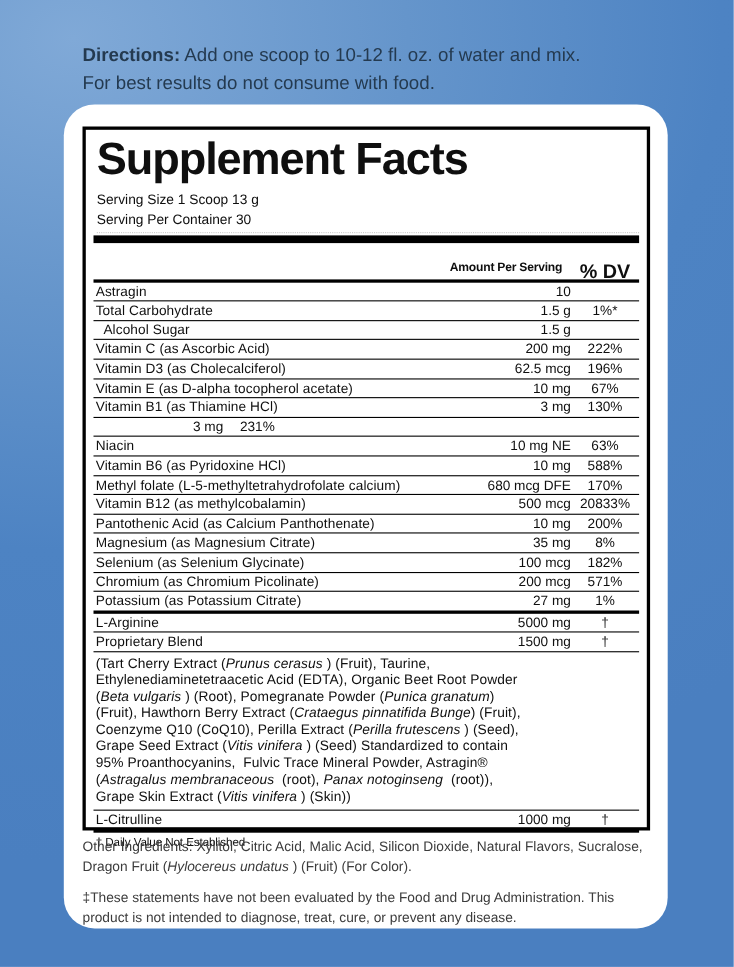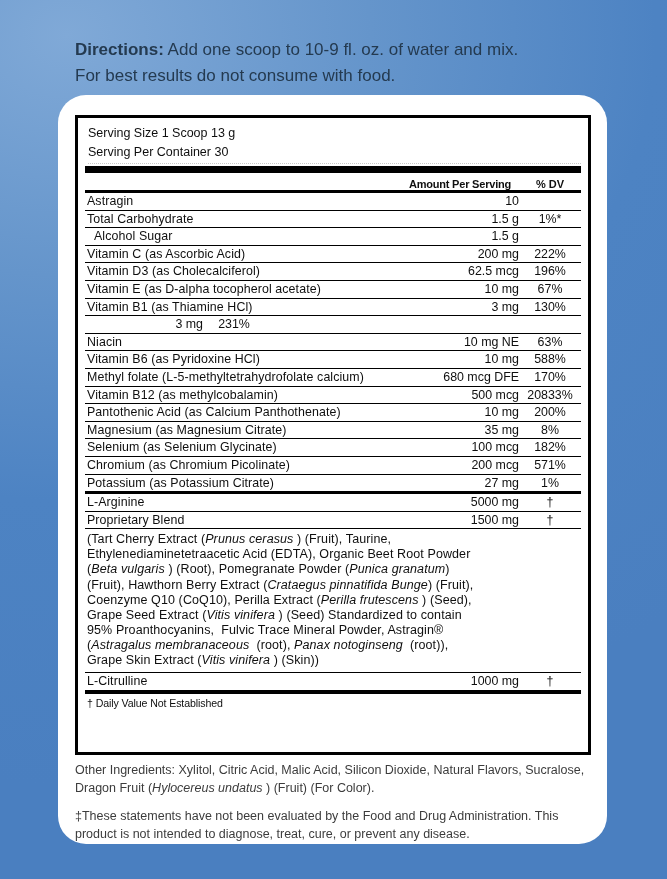--- a/index.html
+++ b/index.html
@@ -22,23 +22,23 @@
     border:3px solid #000;box-sizing:border-box;padding:0 7px;
     color:#0f0f0f;
   }
   .sf-title{
     font-size:41px;font-weight:700;letter-spacing:-1px;line-height:1.04;
     margin:5px 0 0 3px;white-space:nowrap;
   }
   .serv{font-size:12.5px;margin:8px 0 0 3px;}
   .serv2{margin-top:5px;padding-bottom:4px;border-bottom:1px dotted #c9c9c9;}
   .bar-xthick{height:7px;background:#000;margin-top:2px;}
-  .hdr-row{display:flex;align-items:flex-end;height:17px;justify-content:flex-end;}
+  .hdr-row{display:flex;align-items:flex-start;height:17px;justify-content:flex-end;margin-top:16px;}
   .hdr-amt{font-size:11px;font-weight:700;width:118px;text-align:center;letter-spacing:-0.2px;}
-  .hdr-dv{font-size:11px;font-weight:700;width:62px;text-align:center;}
+  .hdr-dv{font-size:18px;font-weight:700;width:62px;text-align:center;}
   .bar-med{height:3px;background:#000;}
   .row{display:flex;align-items:center;padding:2px 0;font-size:12.4px;line-height:12.6px;}
   .cell-name{flex:1;padding-left:2px;letter-spacing:0.1px;}
   .cell-name.indent{padding-left:9px;}
   .cell-amt{width:118px;text-align:right;}
   .cell-dv{width:62px;text-align:center;}
   .div-thin{height:1px;background:#000;}
   .div-thick{height:3px;background:#000;}
   .blend{
     font-size:12.5px;line-height:15.1px;width:396px;
@@ -49,27 +49,28 @@
   .card-bottom{position:absolute;left:17px;top:666px;width:518px;color:#3c3c3c;}
   .other-ing{font-size:12.5px;line-height:18px;margin:0;}
   .disclaimer{font-size:12.5px;line-height:18px;margin:10px 0 0 0;}
 </style>
 </head>
 <body>
 
 <div class="stage">
 
   <div class="directions">
-    <div><b>Directions:</b><span> Add one scoop to 10-9 fl. oz. of water and mix.</span></div>
+    <div><b>Directions:</b><span> Add one scoop to 10-12 fl. oz. of water and mix.</span></div>
     <div>For best results do not consume with food.</div>
   </div>
 
   <div class="card">
 
     <div class="facts">
+      <div class="sf-title">Supplement Facts</div>
       <div class="serv">Serving Size 1 Scoop 13 g</div>
       <div class="serv serv2">Serving Per Container 30</div>
 
       <div class="bar-xthick"></div>
       <div class="hdr-row">
         <span class="hdr-amt">Amount Per Serving</span>
         <span class="hdr-dv">% DV</span>
       </div>
       <div class="bar-med"></div>
 

